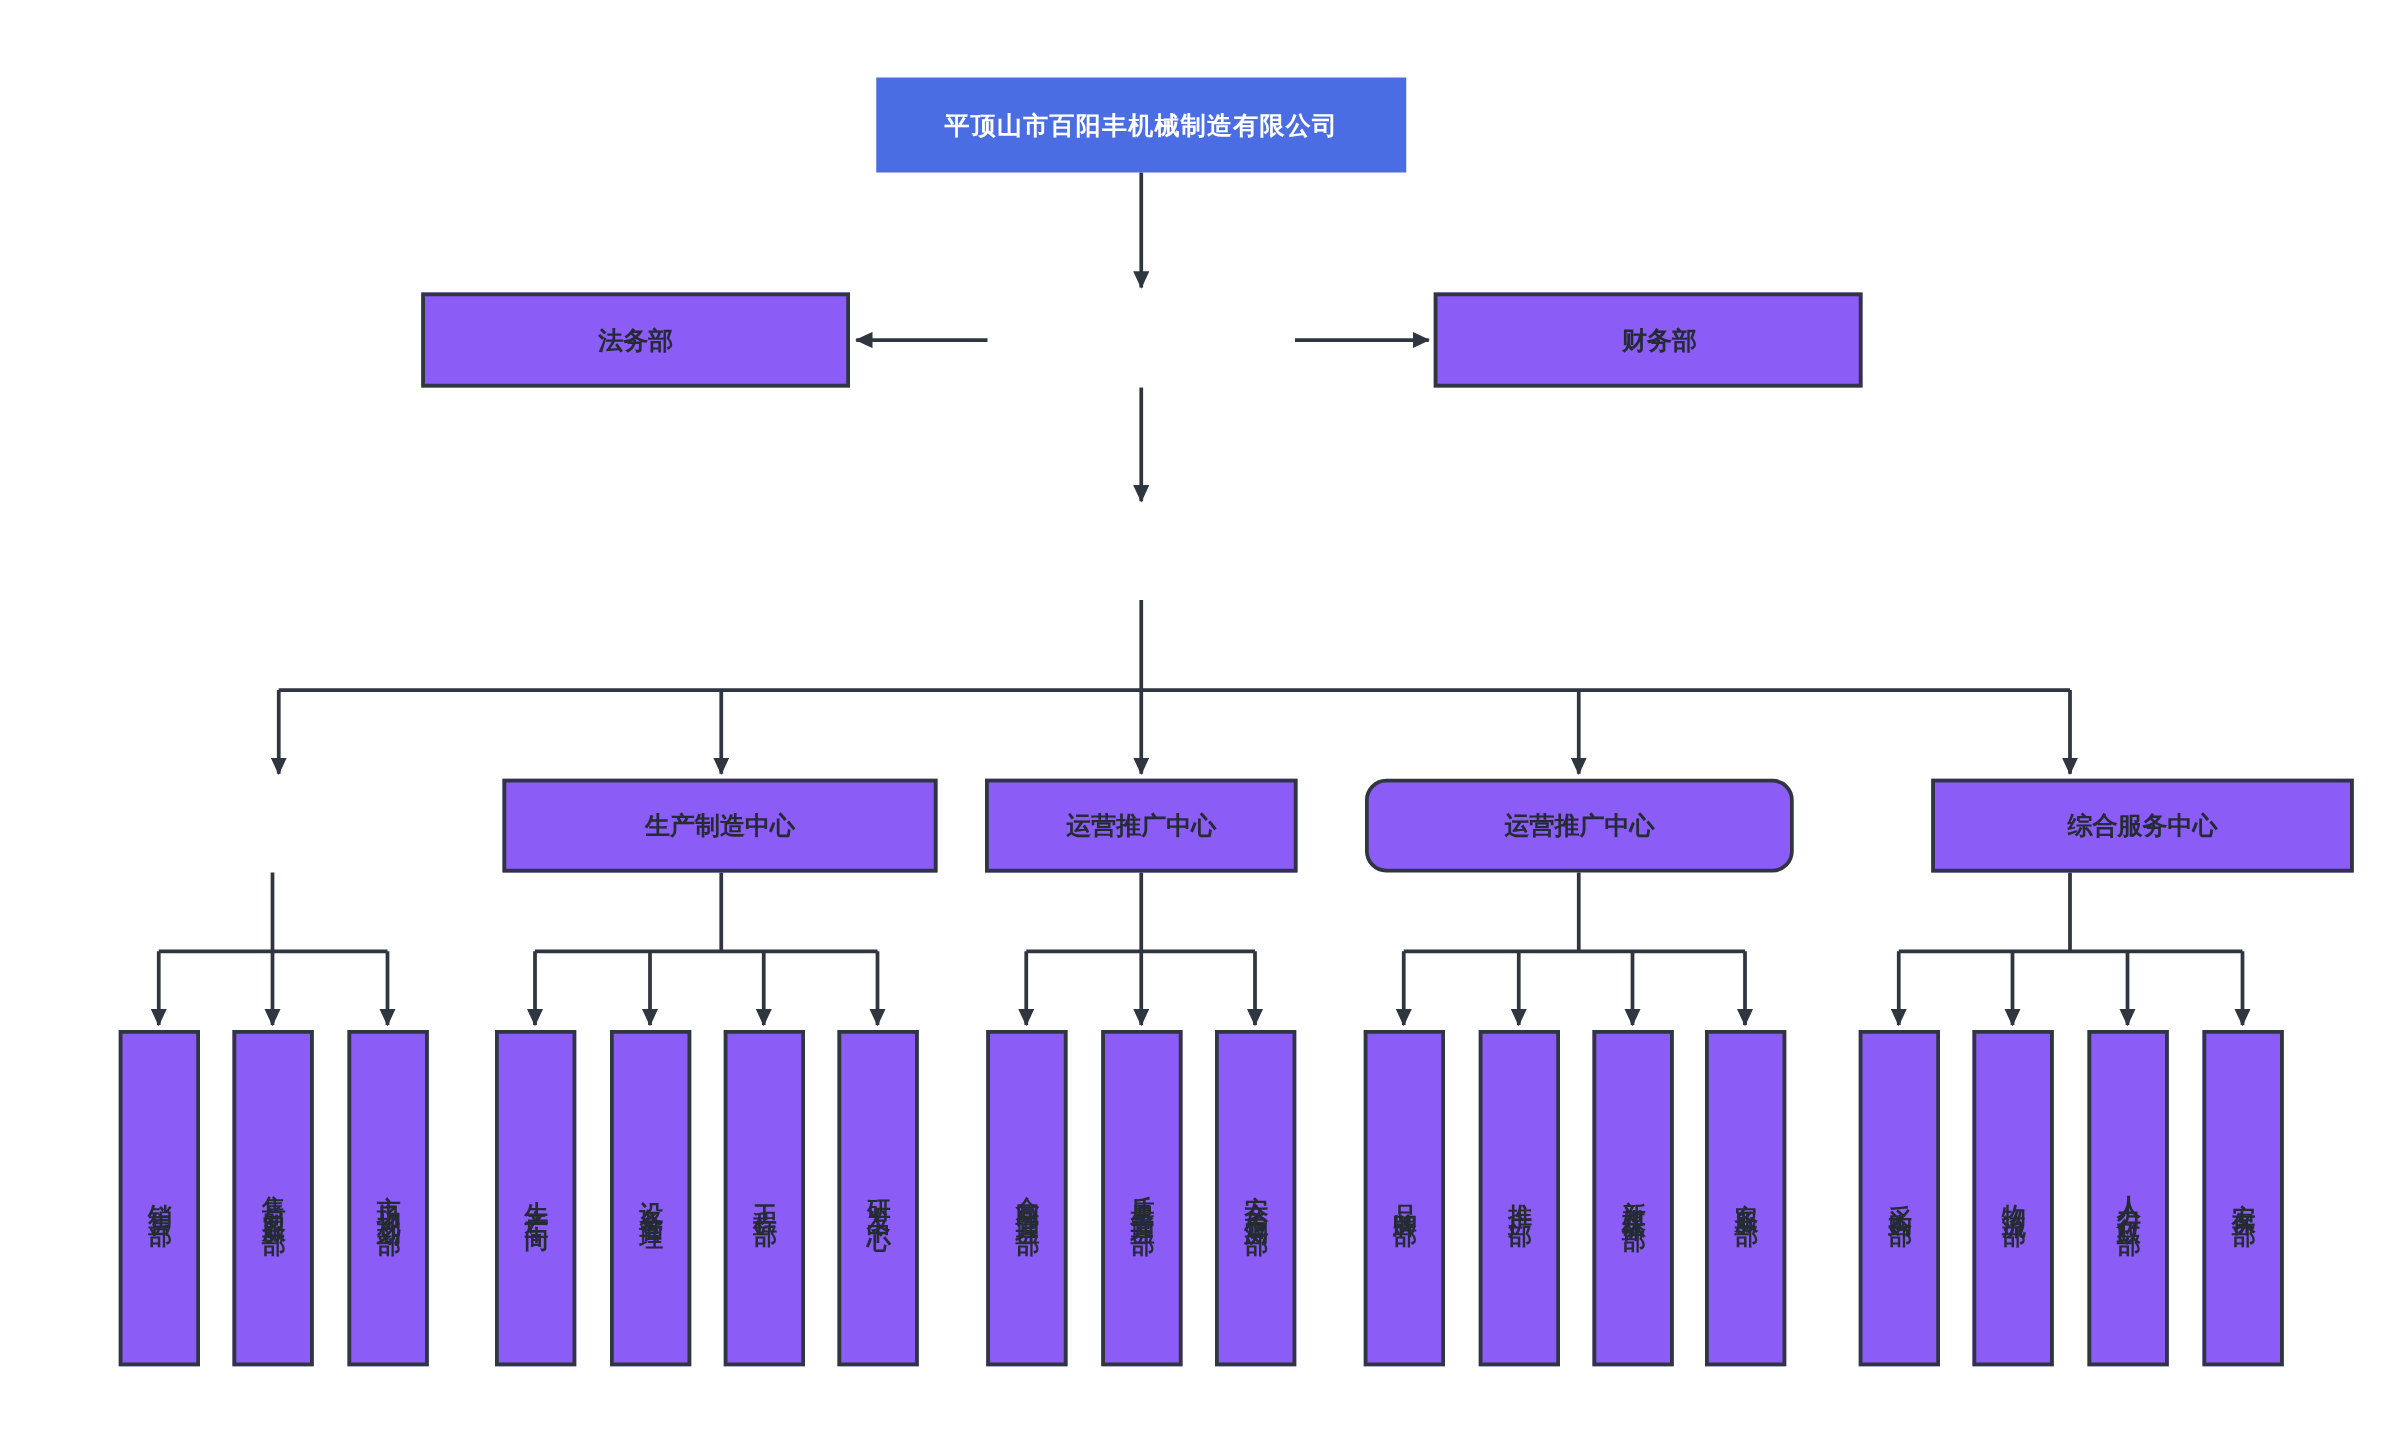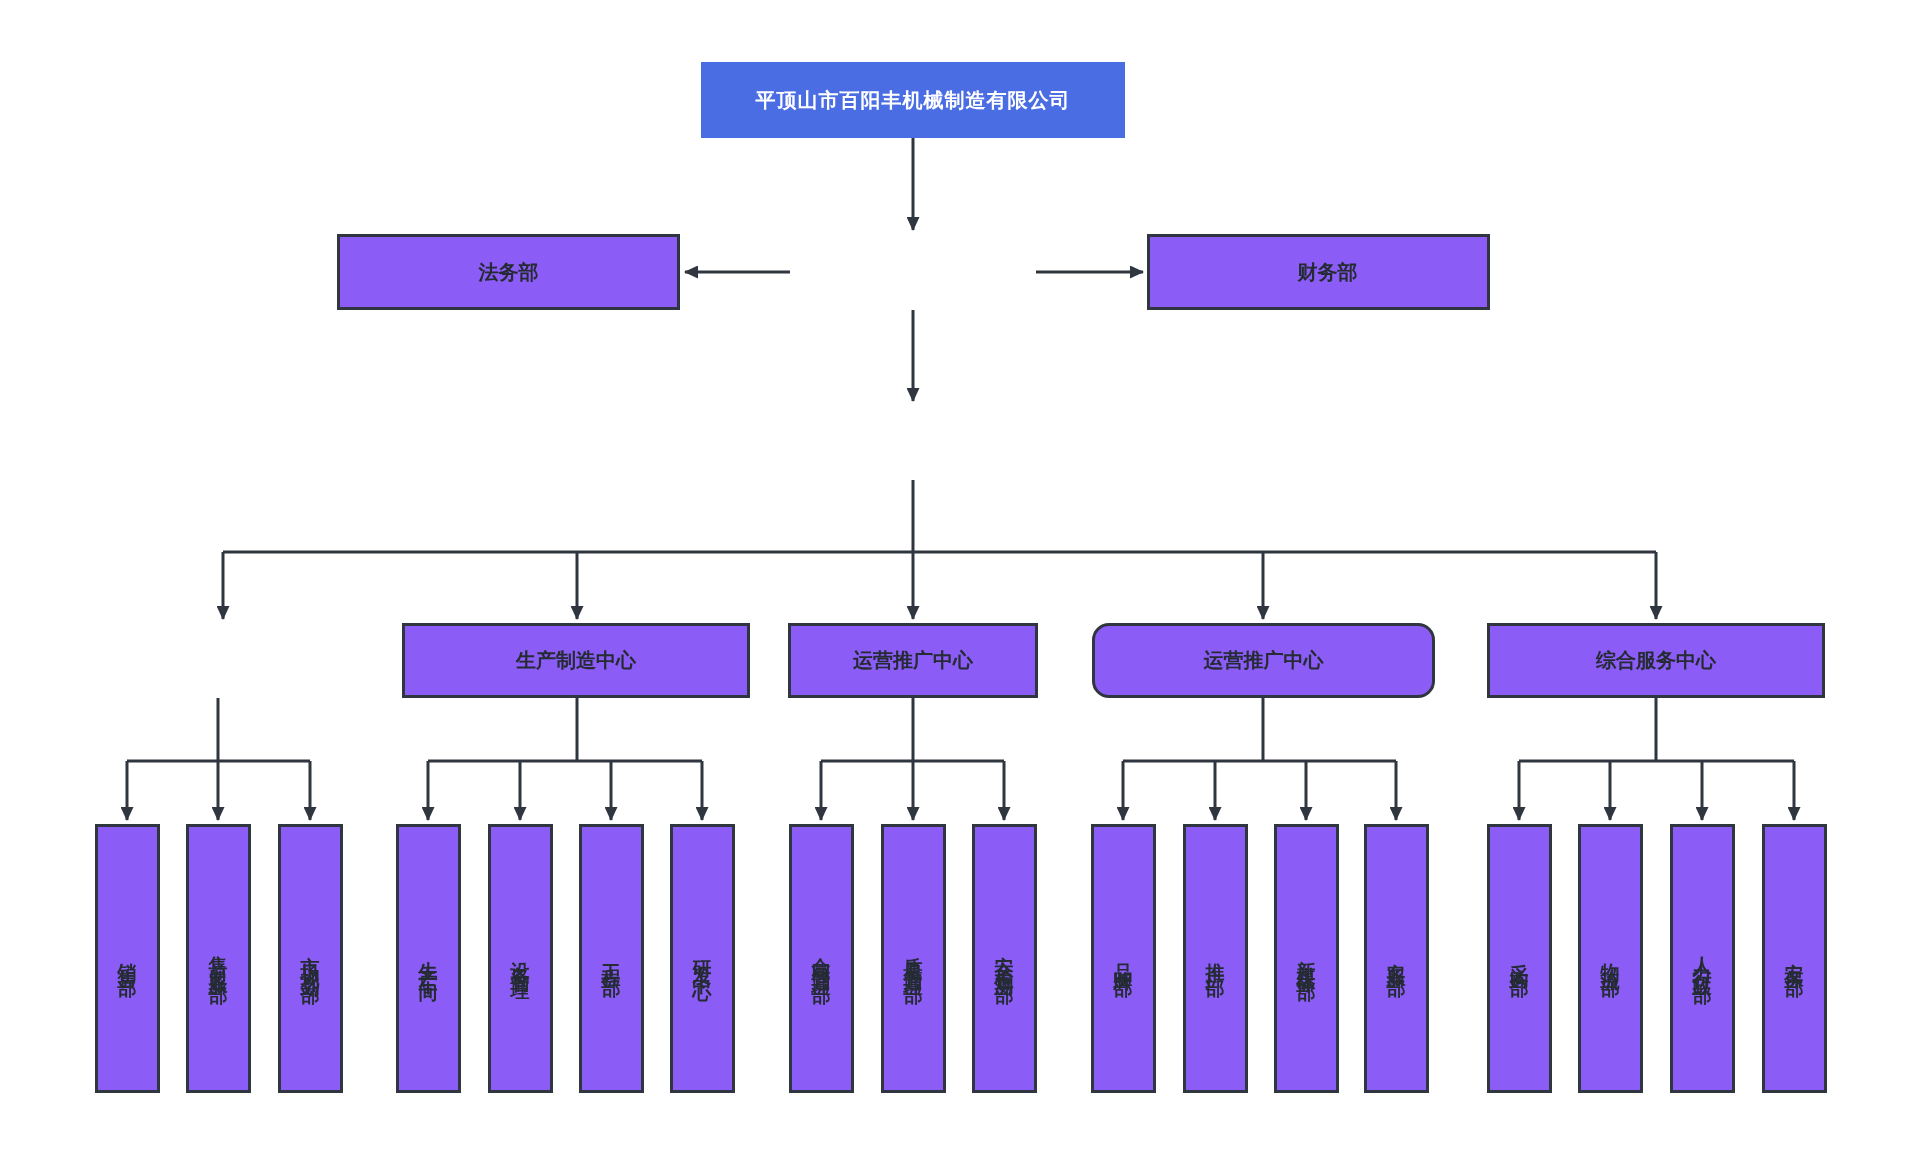--- a/index.html
+++ b/index.html
@@ -116,21 +116,21 @@
 
   <div class="node" style="left:402px; top:623px; width:348px; height:75px;font-family:Liberation Mono, monospace;">
     <span>生产制造中心</span>
   </div>
   <div class="node" style="left:788px; top:623px; width:250px; height:75px;">
     <span>运营推广中心</span>
   </div>
   <div class="node" style="left:1092px; top:623px; width:343px; height:75px;border-radius:17px;">
     <span>运营推广中心</span>
   </div>
-  <div class="node" style="left:1487px; top:623px; width:338px; height:75px;">
+  <div class="node" style="left:1545px; top:623px; width:338px; height:75px;">
     <span>综合服务中心</span>
   </div>
 
   <div class="node leaf" style="left:95px; top:824px; width:65px; height:269px;">
     <span>销售部</span>
   </div>
   <div class="node leaf" style="left:186px; top:824px; width:65px; height:269px;">
     <span>售前客服部</span>
   </div>
   <div class="node leaf" style="left:278px; top:824px; width:65px; height:269px;">

